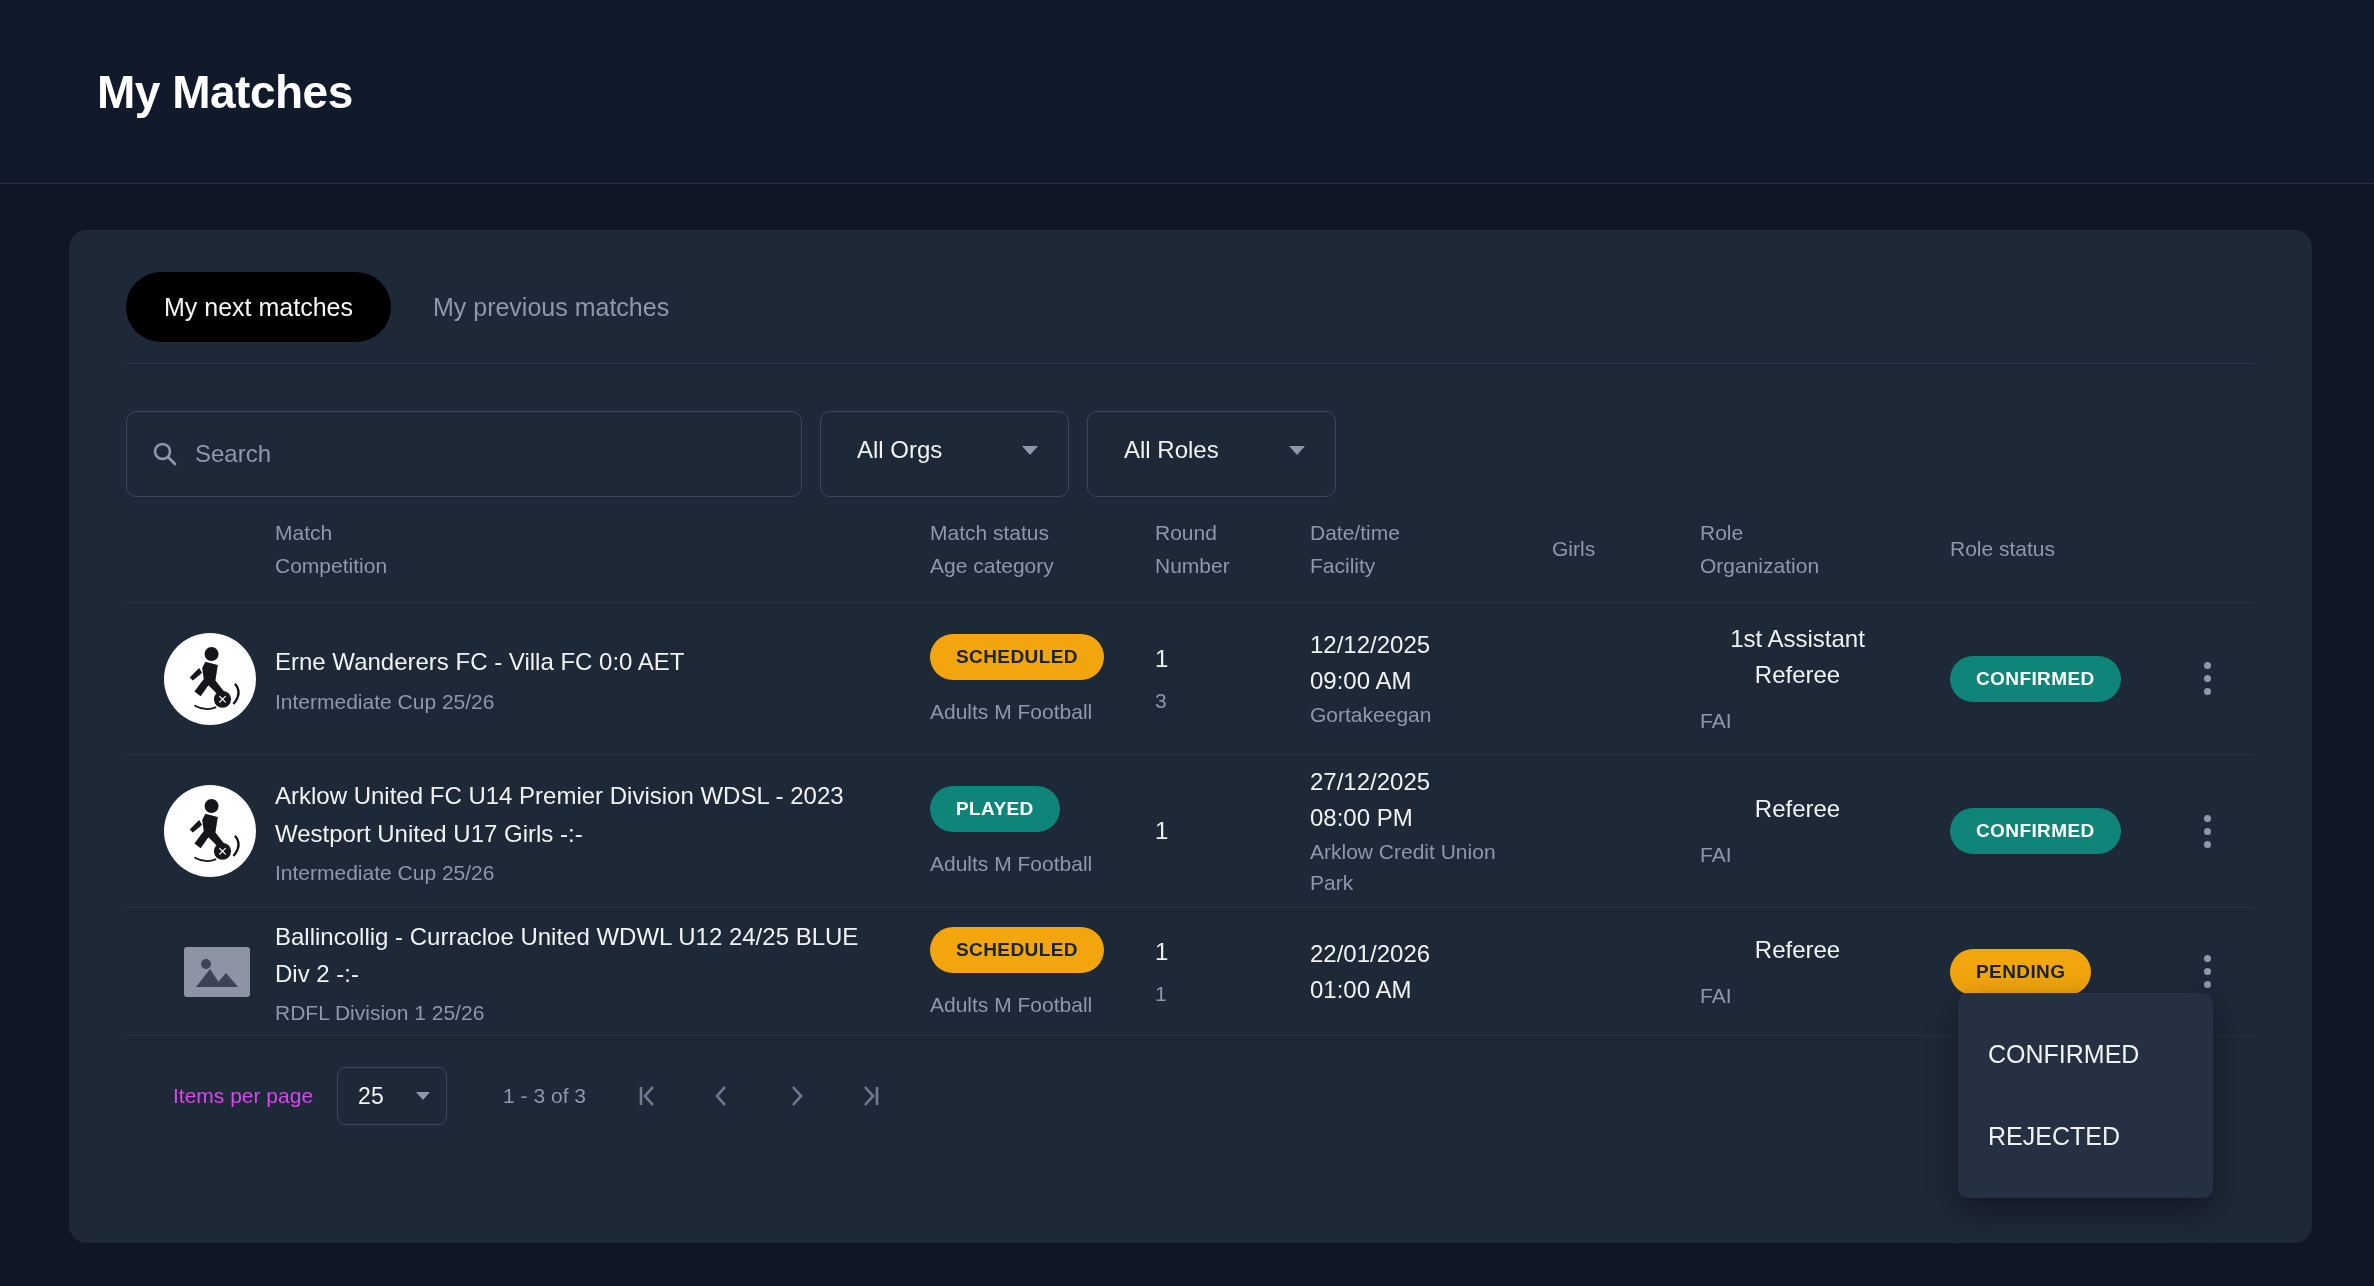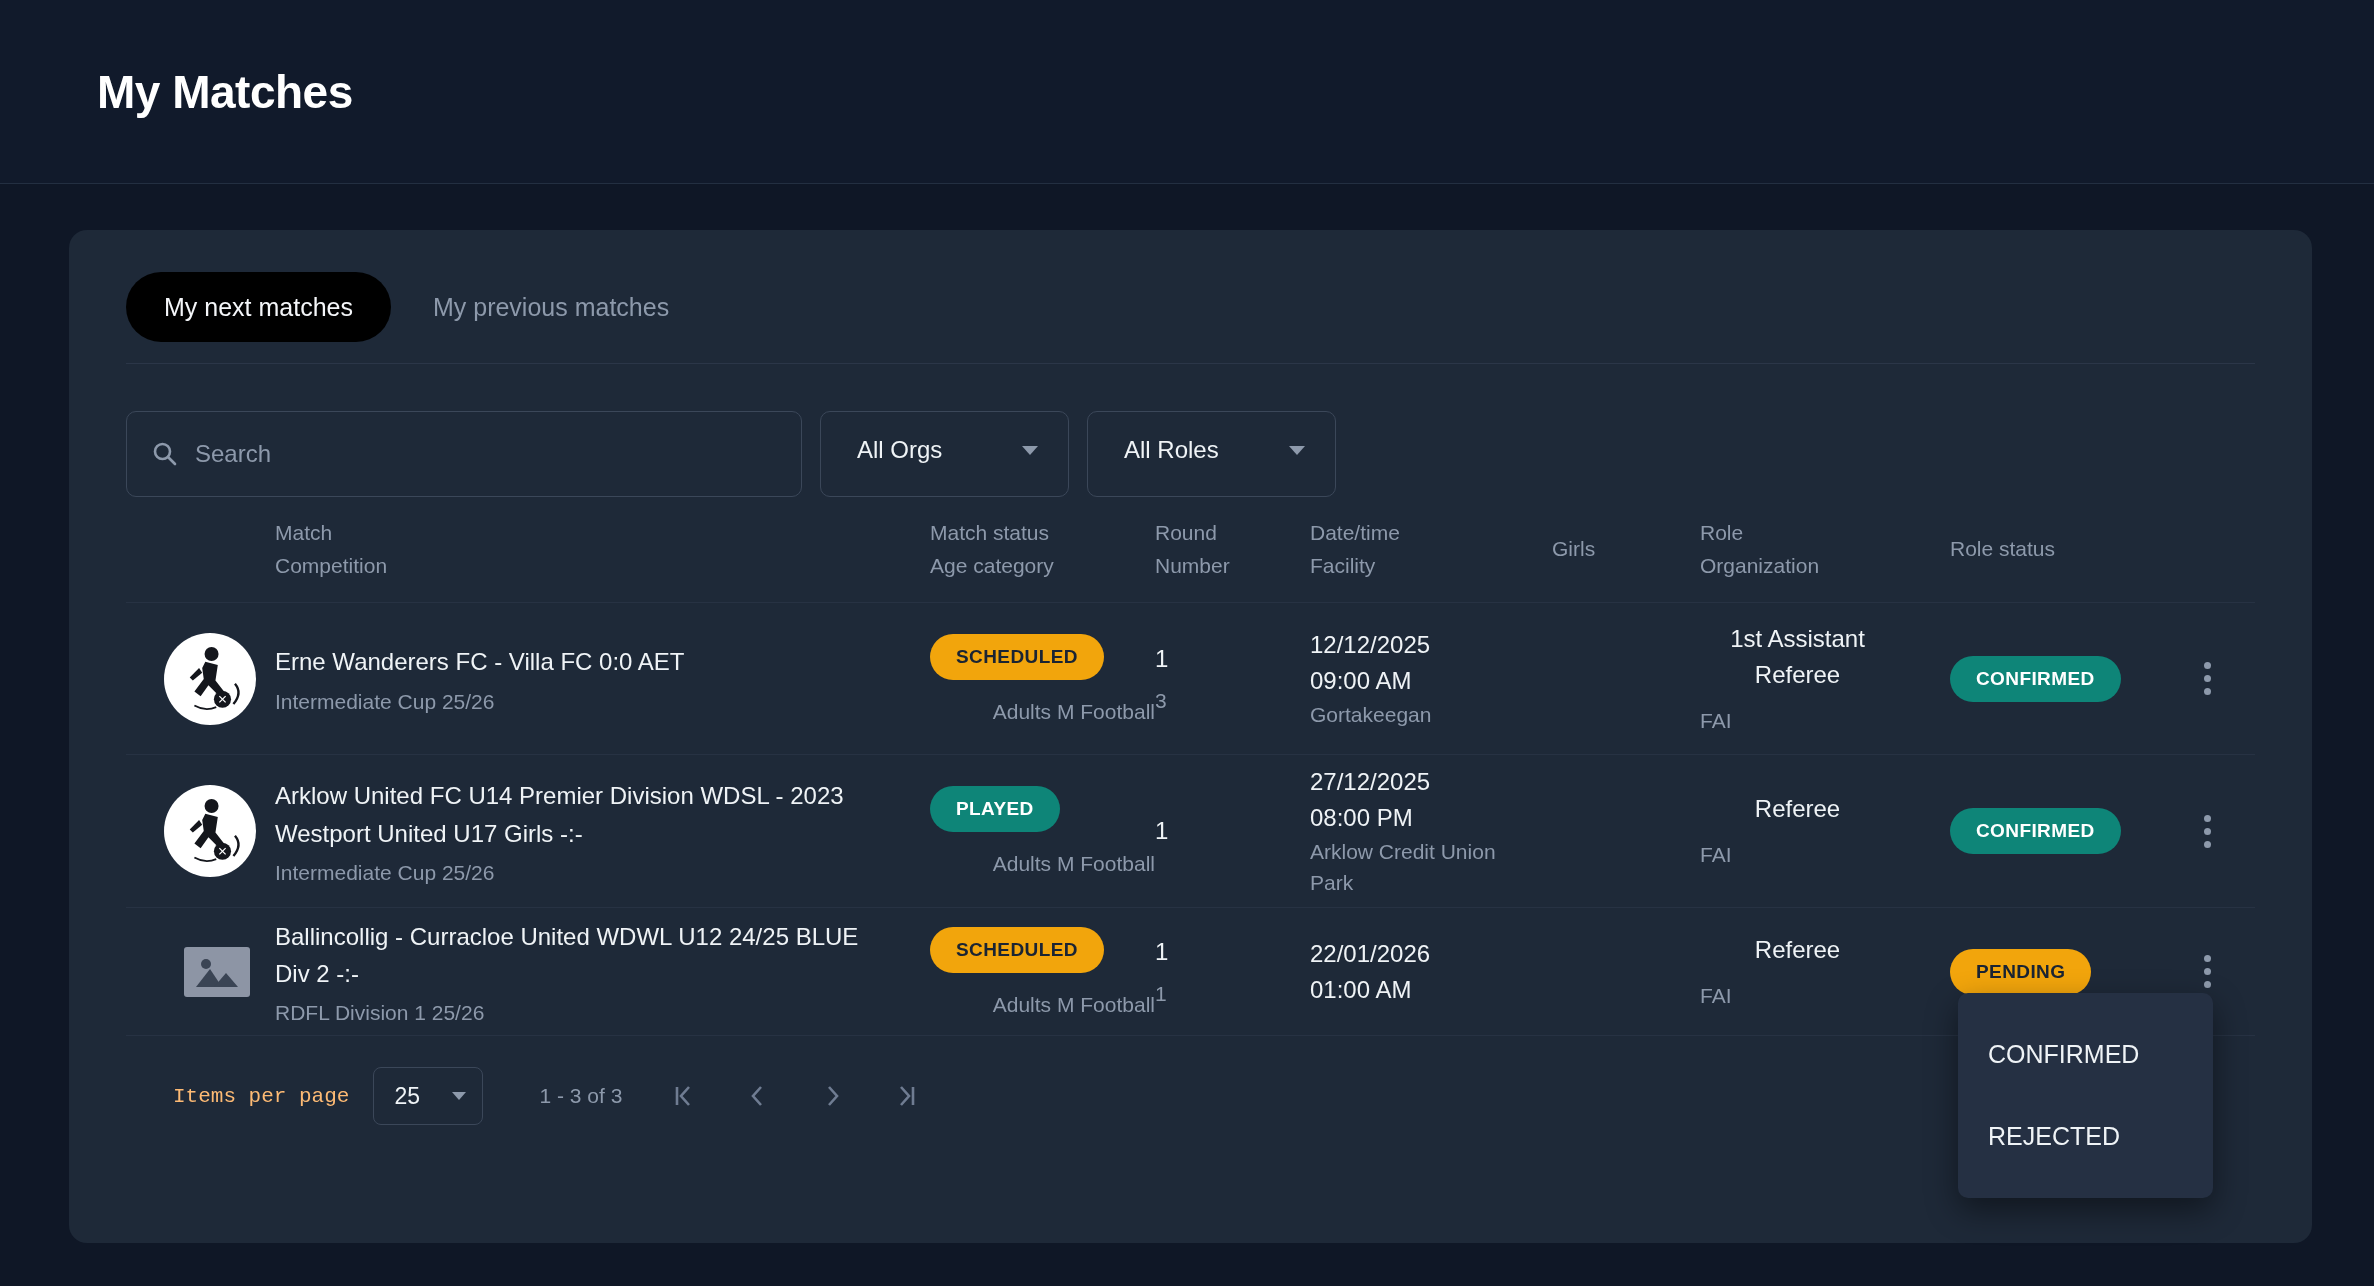--- a/index.html
+++ b/index.html
@@ -122,39 +122,39 @@
   .line-secondary { font-size: 21px; color: #8D99AB; line-height: 1.5; }
 
   .badge {
     display: inline-flex; align-self: flex-start;
     padding: 12px 26px; border-radius: 28px;
     font-size: 19px; font-weight: 700; letter-spacing: 0.4px;
     white-space: nowrap;
   }
   .badge-orange { background: #F2A50C; color: #1A2433; }
   .badge-teal   { background: #0E8578; color: #FFFFFF; }
-  .age-label { margin-top: 20px; font-size: 21px; color: #8D99AB; text-align: right; }
+  .age-label { margin-top: 20px; font-size: 21px; color: #8D99AB; }
   .round-num { margin-top: 8px; }
   .role-name { max-width: 195px; text-align: center; }
   .org-label { margin-top: 12px; }
 
   .kebab {
     width: 44px; height: 60px;
     display: flex; flex-direction: column; gap: 6px;
     align-items: center; justify-content: center;
     cursor: pointer; background: transparent; border: none;
   }
   .kebab .dot { width: 7px; height: 7px; border-radius: 50%; background: #8D99AB; }
 
   
   .pagination {
     display: flex; align-items: center;
     height: 120px; padding-left: 47px;
   }
-  .pag-label { font-size: 21px; color: #fdba74; font-family: Liberation Mono, monospace; }
+  .pag-label { font-size: 21px; color: #d946ef; }
   .page-size-select {
     margin-left: 24px;
     width: 110px; height: 58px;
     border: 1.5px solid #3B4759; border-radius: 8px;
     display: flex; align-items: center; justify-content: space-between;
     padding: 0 16px 0 20px;
     cursor: pointer;
   }
   .page-size-select .value { font-size: 23px; color: #EFF3F6; }
   .page-size-select .caret-down {

